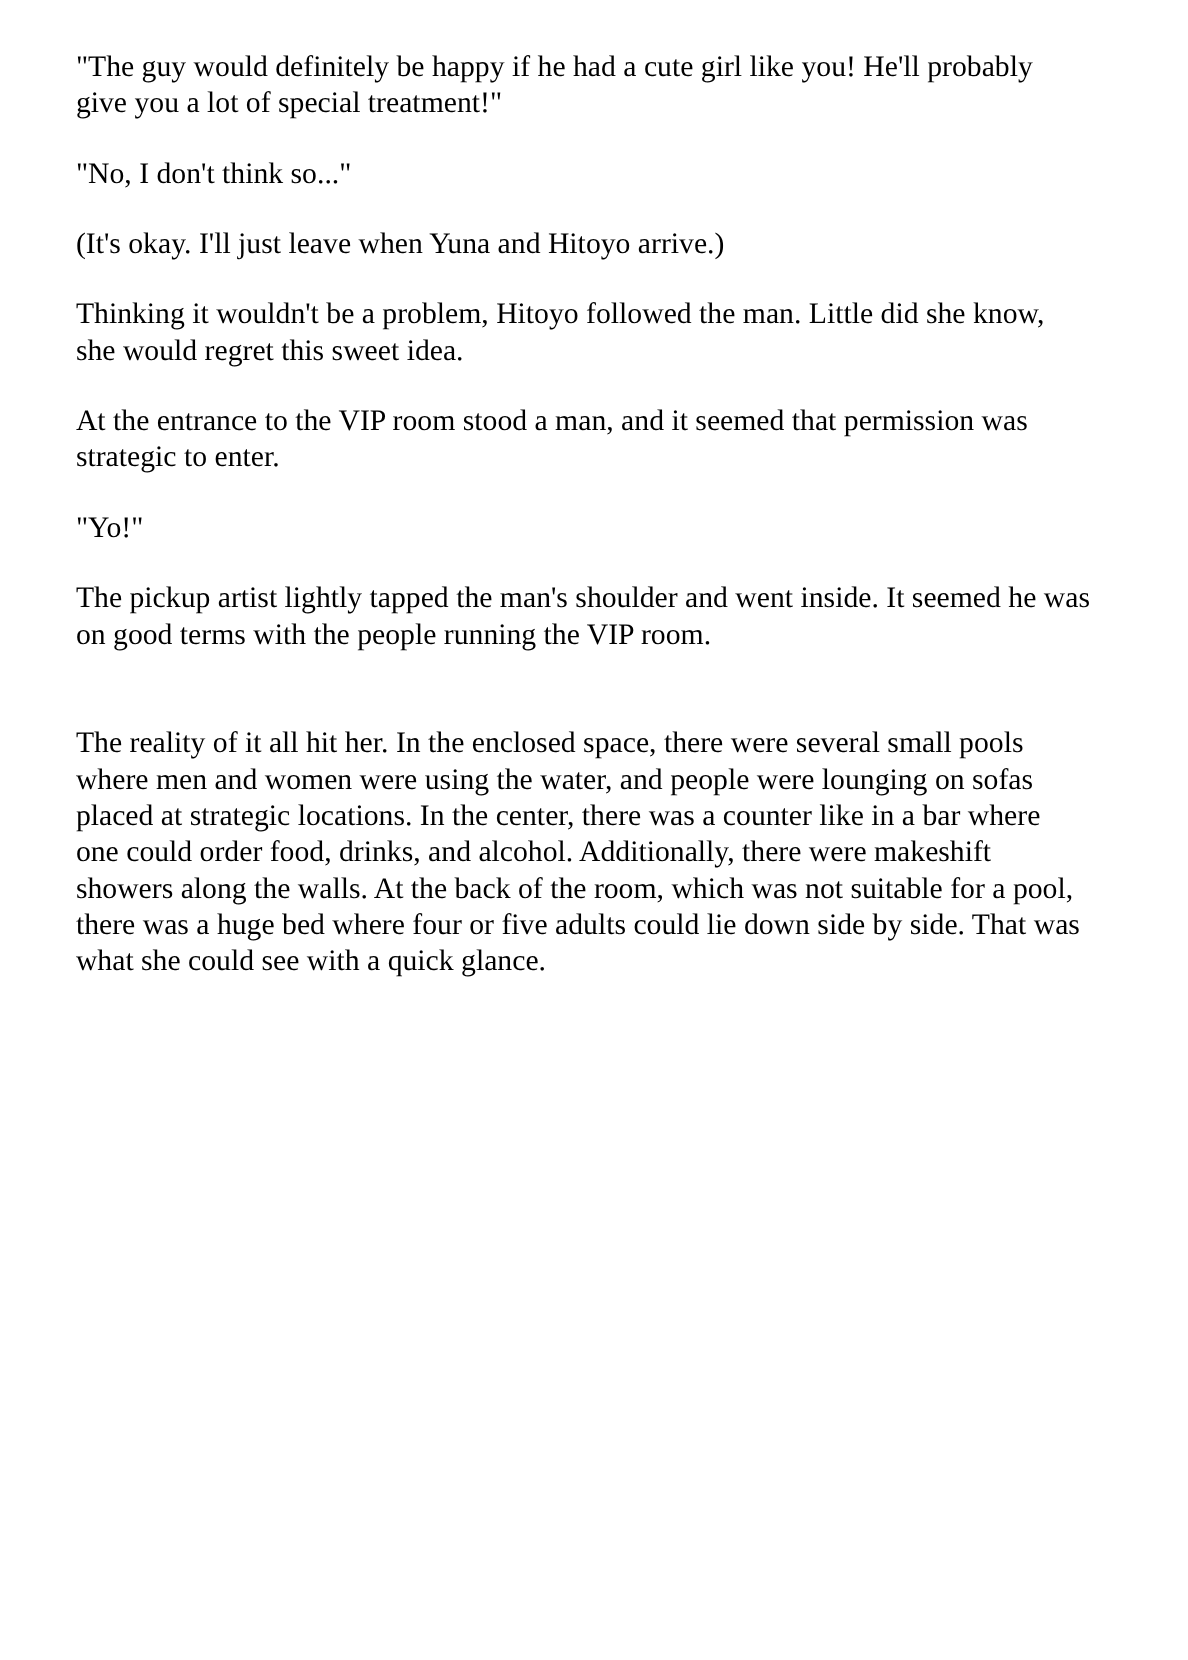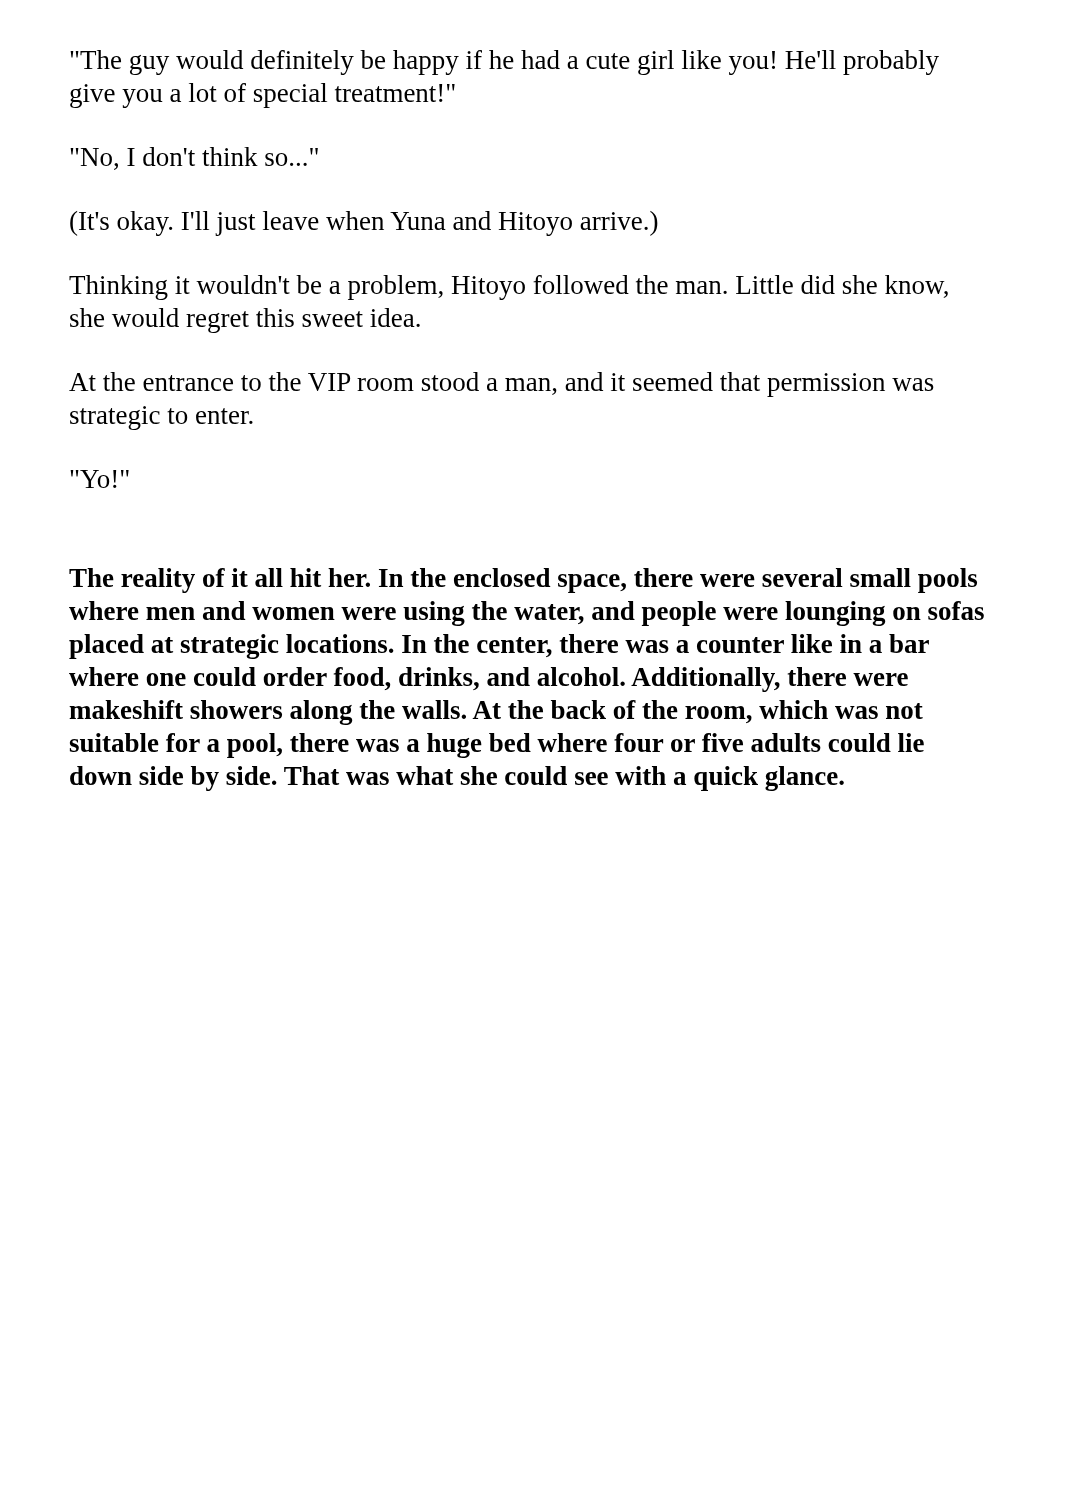--- a/index.html
+++ b/index.html
@@ -26,29 +26,29 @@
     color: #000000;
   }
   .text-column p {
     margin: 31px 0;
   }
   .text-column p:first-child {
     margin-top: 0;
   }
   .text-column p.gap-before {
     margin-top: 66px;
-    font-weight: bold;
   }
 </style>
 </head>
 <body>
 
 <div class="page">
   <div class="text-column">
     <p>"The guy would definitely be happy if he had a cute girl like you! He'll probably give you a lot of special treatment!"</p>
     <p>"No, I don't think so..."</p>
     <p>(It's okay. I'll just leave when Yuna and Hitoyo arrive.)</p>
     <p>Thinking it wouldn't be a problem, Hitoyo followed the man. Little did she know, she would regret this sweet idea.</p>
     <p>At the entrance to the VIP room stood a man, and it seemed that permission was strategic to enter.</p>
     <p>"Yo!"</p>
+    <p>The pickup artist lightly tapped the man's shoulder and went inside. It seemed he was on good terms with the people running the VIP room.</p>
     <p class="gap-before">The reality of it all hit her. In the enclosed space, there were several small pools where men and women were using the water, and people were lounging on sofas placed at strategic locations. In the center, there was a counter like in a bar where one could order food, drinks, and alcohol. Additionally, there were makeshift showers along the walls. At the back of the room, which was not suitable for a pool, there was a huge bed where four or five adults could lie down side by side. That was what she could see with a quick glance.</p>
   </div>
 </div>
 
 </body></html>

